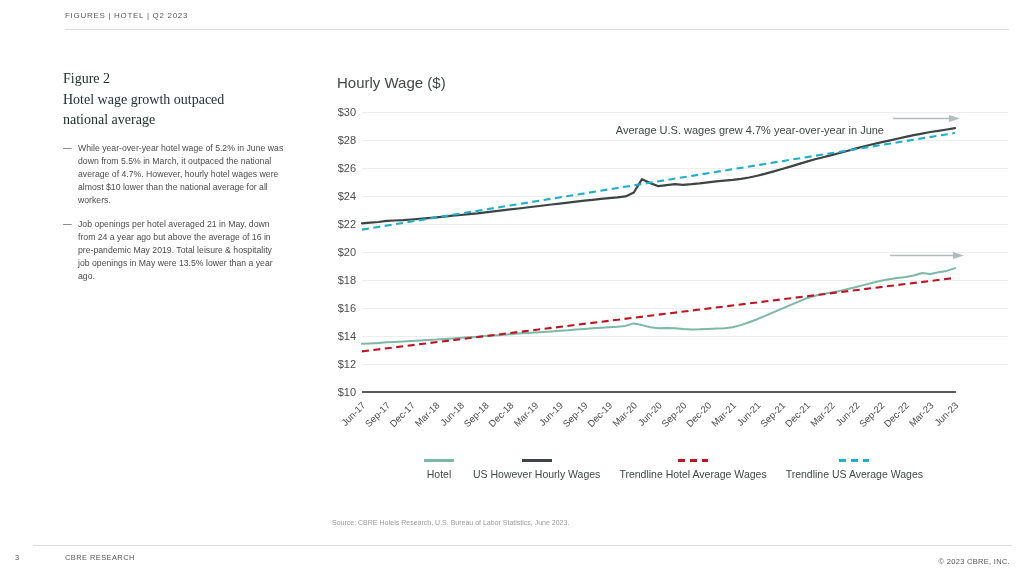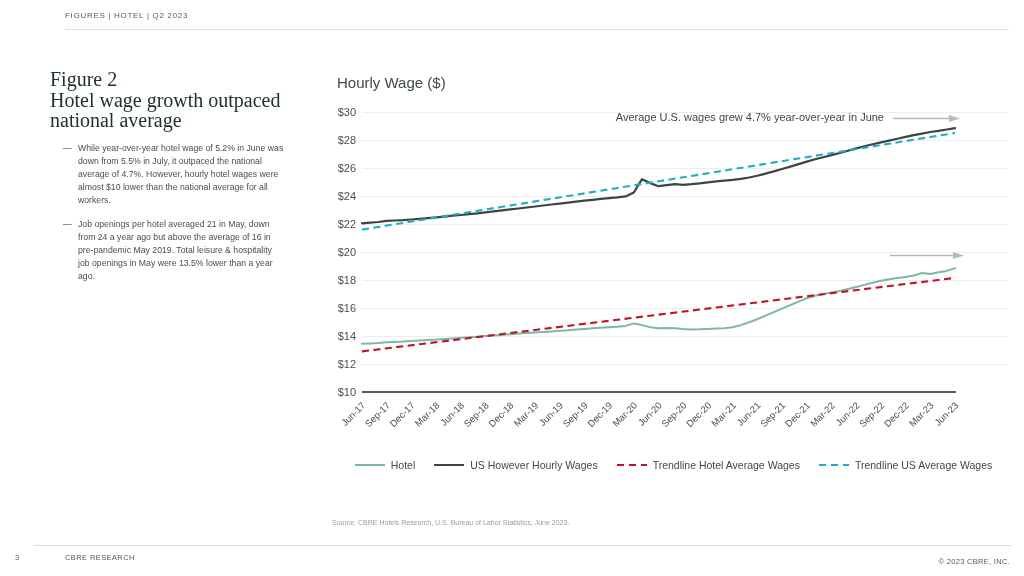--- a/index.html
+++ b/index.html
@@ -1,33 +1,33 @@
 <!DOCTYPE html>
 <html><head>
 <meta charset="utf-8">
 <style>
   html,body{margin:0;padding:0;background:#fff;}
   .slide{position:relative;width:1024px;height:576px;background:#ffffff;overflow:hidden;
          font-family:"Liberation Sans",sans-serif;text-decoration:underline;-webkit-font-smoothing:antialiased;}
   .eyebrow{position:absolute;left:65px;top:11px;font-size:8px;letter-spacing:.7px;color:#5b5b5b;}
   .header-rule{position:absolute;left:65px;top:29px;width:944px;height:1px;background:#dddddd;}
-  .figure-title{position:absolute;left:50px;top:69px;font-family:"Liberation Serif",serif;
-                font-size:20px;line-height:20.5px;color:#20322f;}
+  .figure-title{position:absolute;left:63px;top:69px;font-family:"Liberation Serif",serif;
+                font-size:14px;line-height:20.5px;color:#20322f;}
   .bullets{position:absolute;left:63px;top:142px;width:222px;font-size:8.7px;line-height:13px;color:#4c4c4c;}
   .bullet{display:flex;margin-bottom:11px;}
   .bullet-marker{width:15px;flex:none;}
   .bullet-text{flex:1;}
   .chart-title{position:absolute;left:337px;top:74px;font-size:15px;color:#3f4a47;}
   #chart-svg{position:absolute;left:0;top:0;}
-  .annotation{position:absolute;font-size:11px;color:#3e4845;text-align:right;white-space:nowrap;}
+  .annotation{position:absolute;font-size:11px;color:#3e4845;text-align:right;white-space:nowrap;margin-top:13px;}
   .ann-us{left:484px;width:400px;top:111px;}
   .ann-hotel{left:481px;width:400px;top:248px;}
   .legend{position:absolute;left:337px;top:459px;width:673px;display:flex;justify-content:center;
           align-items:center;gap:19px;font-size:10.5px;color:#3f4a47;}
-  .legend-item{display:flex;align-items:center;gap:6px;white-space:nowrap;}
+  .legend-item{display:flex;align-items:center;gap:6px;white-space:nowrap;flex-direction:column;}
   .swatch{width:30px;height:2.6px;flex:none;}
   .source{position:absolute;left:332px;top:519px;font-size:7px;color:#9b9b9b;}
   .footer-rule{position:absolute;left:33px;top:545px;width:979px;height:1px;background:#dddddd;}
   .page-num{position:absolute;left:15px;top:553px;font-size:7.5px;color:#565656;}
   .footer-left{position:absolute;left:65px;top:553px;font-size:7.5px;letter-spacing:.4px;color:#565656;}
   .footer-right{position:absolute;right:14px;top:557px;font-size:7.5px;letter-spacing:.3px;color:#565656;}
 </style>
 </head>
 <body>
 
@@ -38,21 +38,21 @@
 
   <div class="figure-title">
     <div>Figure 2</div>
     <div>Hotel wage growth outpaced</div>
     <div>national average</div>
   </div>
 
   <div class="bullets">
     <div class="bullet">
       <div class="bullet-marker">—</div>
-      <div class="bullet-text">While year-over-year hotel wage of 5.2% in June was down from 5.5% in July, it outpaced the national average of 4.7%. However, hourly hotel wages were almost $10 lower than the national average for all workers.</div>
+      <div class="bullet-text">While year-over-year hotel wage of 5.2% in June was down from 5.5% in March, it outpaced the national average of 4.7%. However, hourly hotel wages were almost $10 lower than the national average for all workers.</div>
     </div>
     <div class="bullet">
       <div class="bullet-marker">—</div>
       <div class="bullet-text">Job openings per hotel averaged 21 in May, down from 24 a year ago but above the average of 16 in pre-pandemic May 2019. Total leisure &amp; hospitality job openings in May were 13.5% lower than a year ago.</div>
     </div>
   </div>
 
   <div class="chart-title">Hourly Wage ($)</div>
 
   <svg id="chart-svg" width="1024" height="576" viewBox="0 0 1024 576" xmlns="http://www.w3.org/2000/svg">

